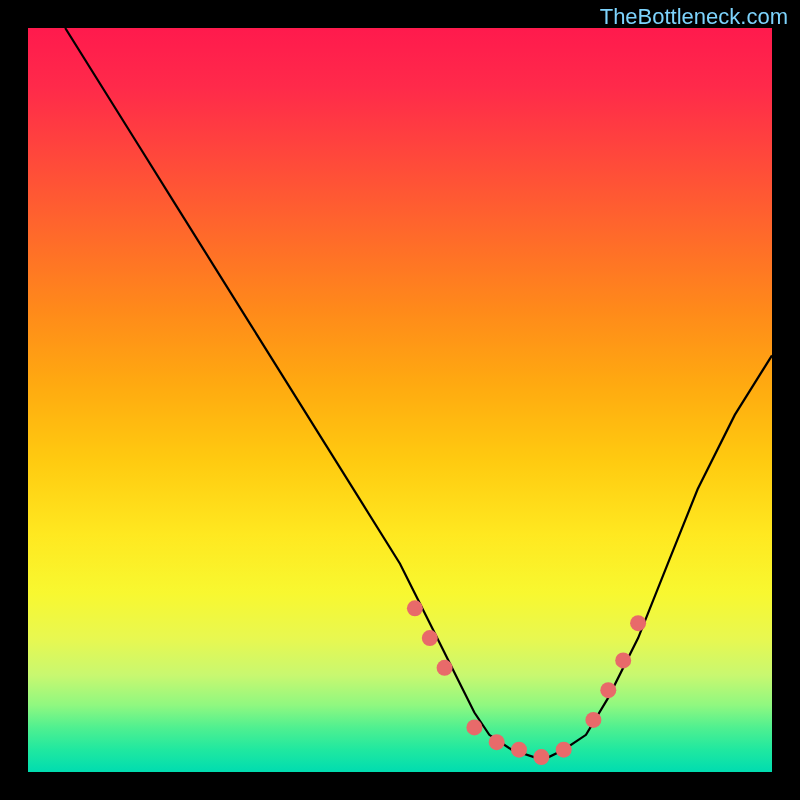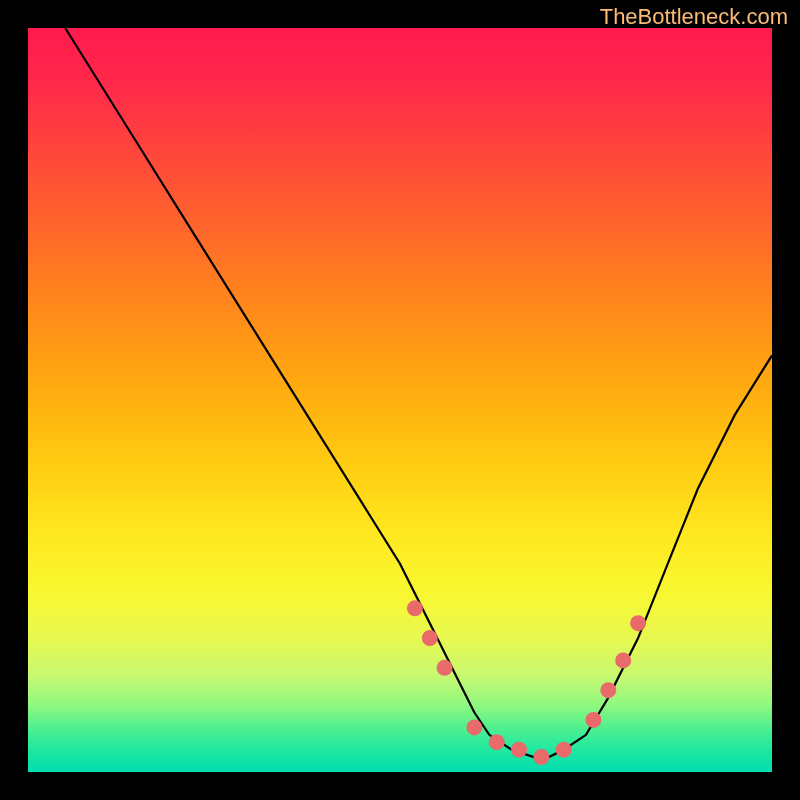--- a/index.html
+++ b/index.html
@@ -7,21 +7,21 @@
     width: 800px;
     height: 800px;
     background: #000;
     position: relative;
     font-family: Arial, sans-serif;
   }
   .watermark {
     position: absolute;
     top: 4px;
     right: 12px;
-    color: #fdba74;
+    color: #7dd3fc;
     font-size: 22px;
     font-weight: 500;
     z-index: 10;
   }
   .plot-area {
     position: absolute;
     left: 28px;
     top: 28px;
     width: 744px;
     height: 744px;

